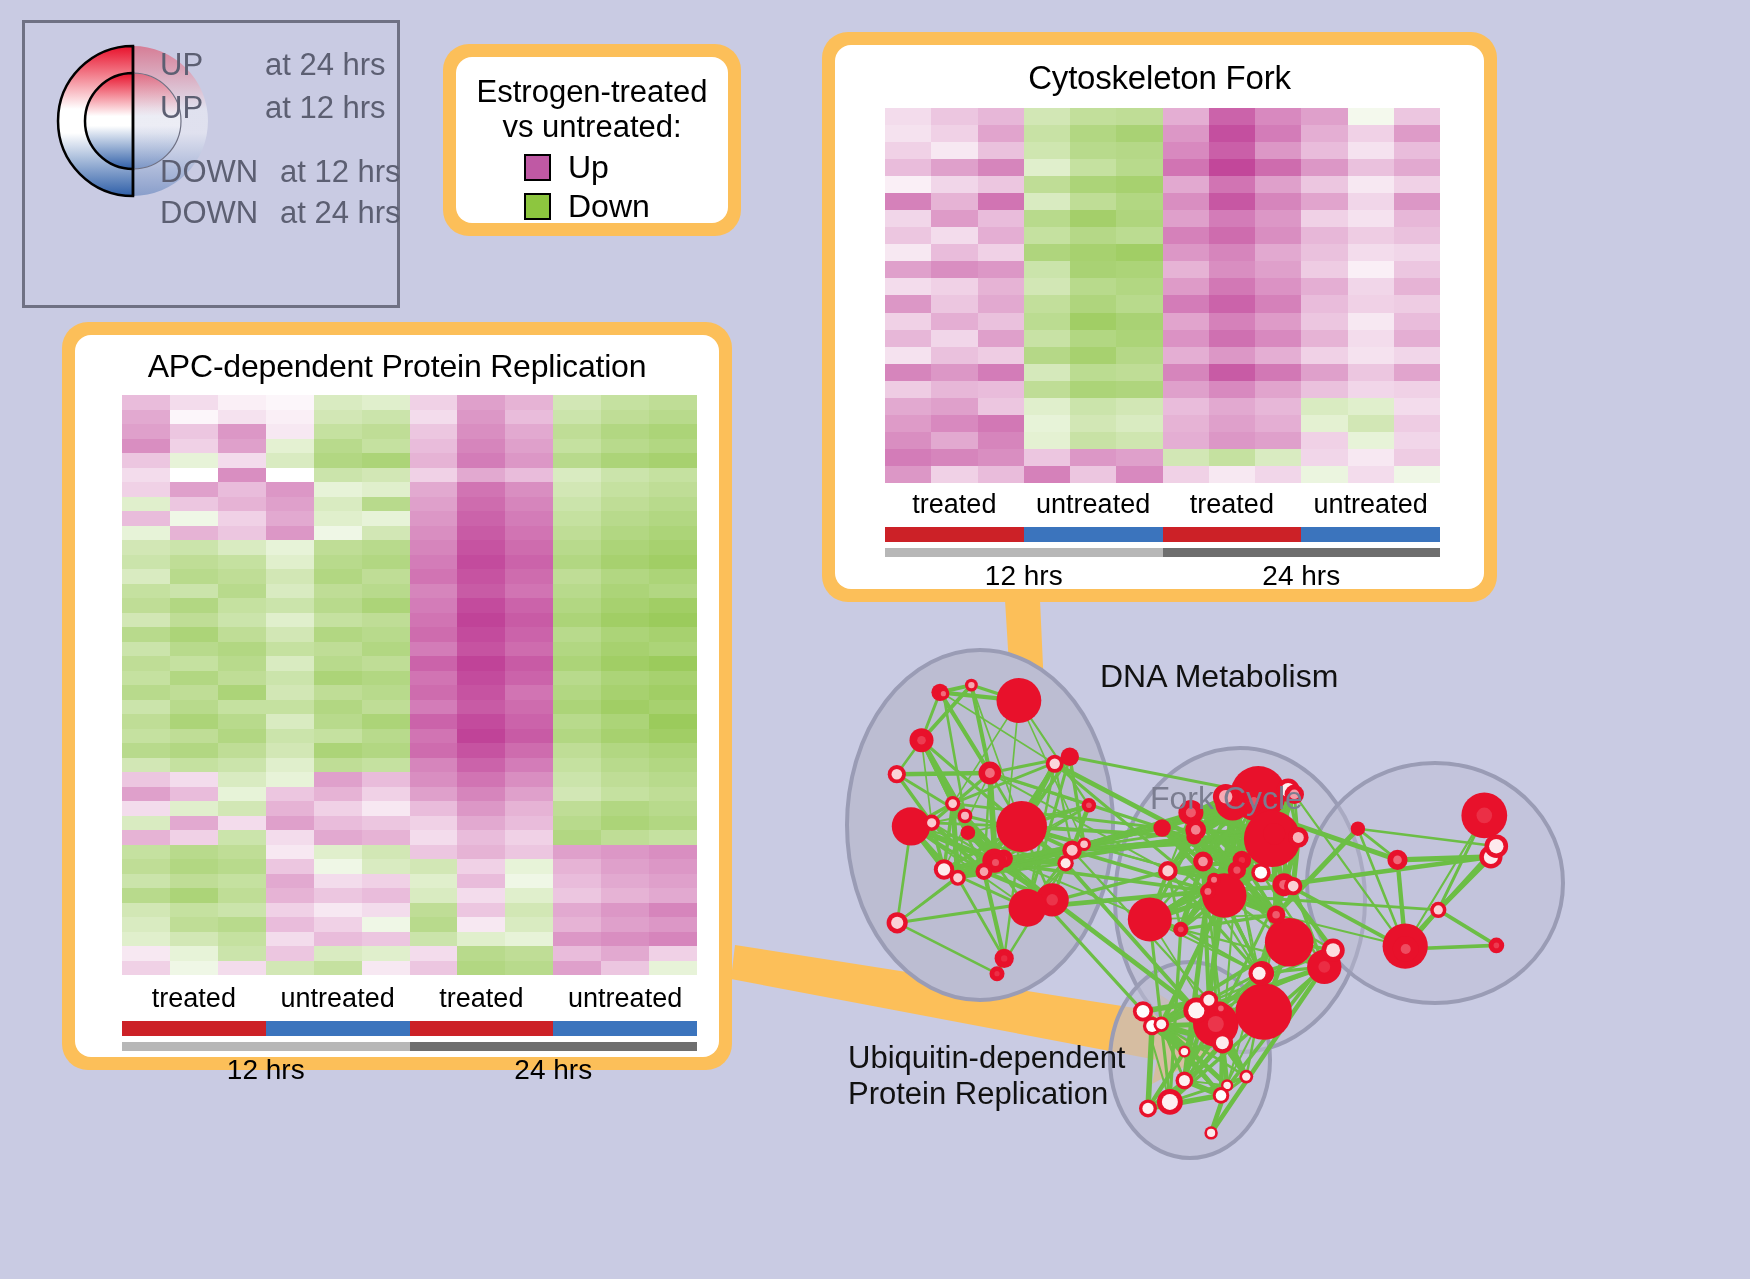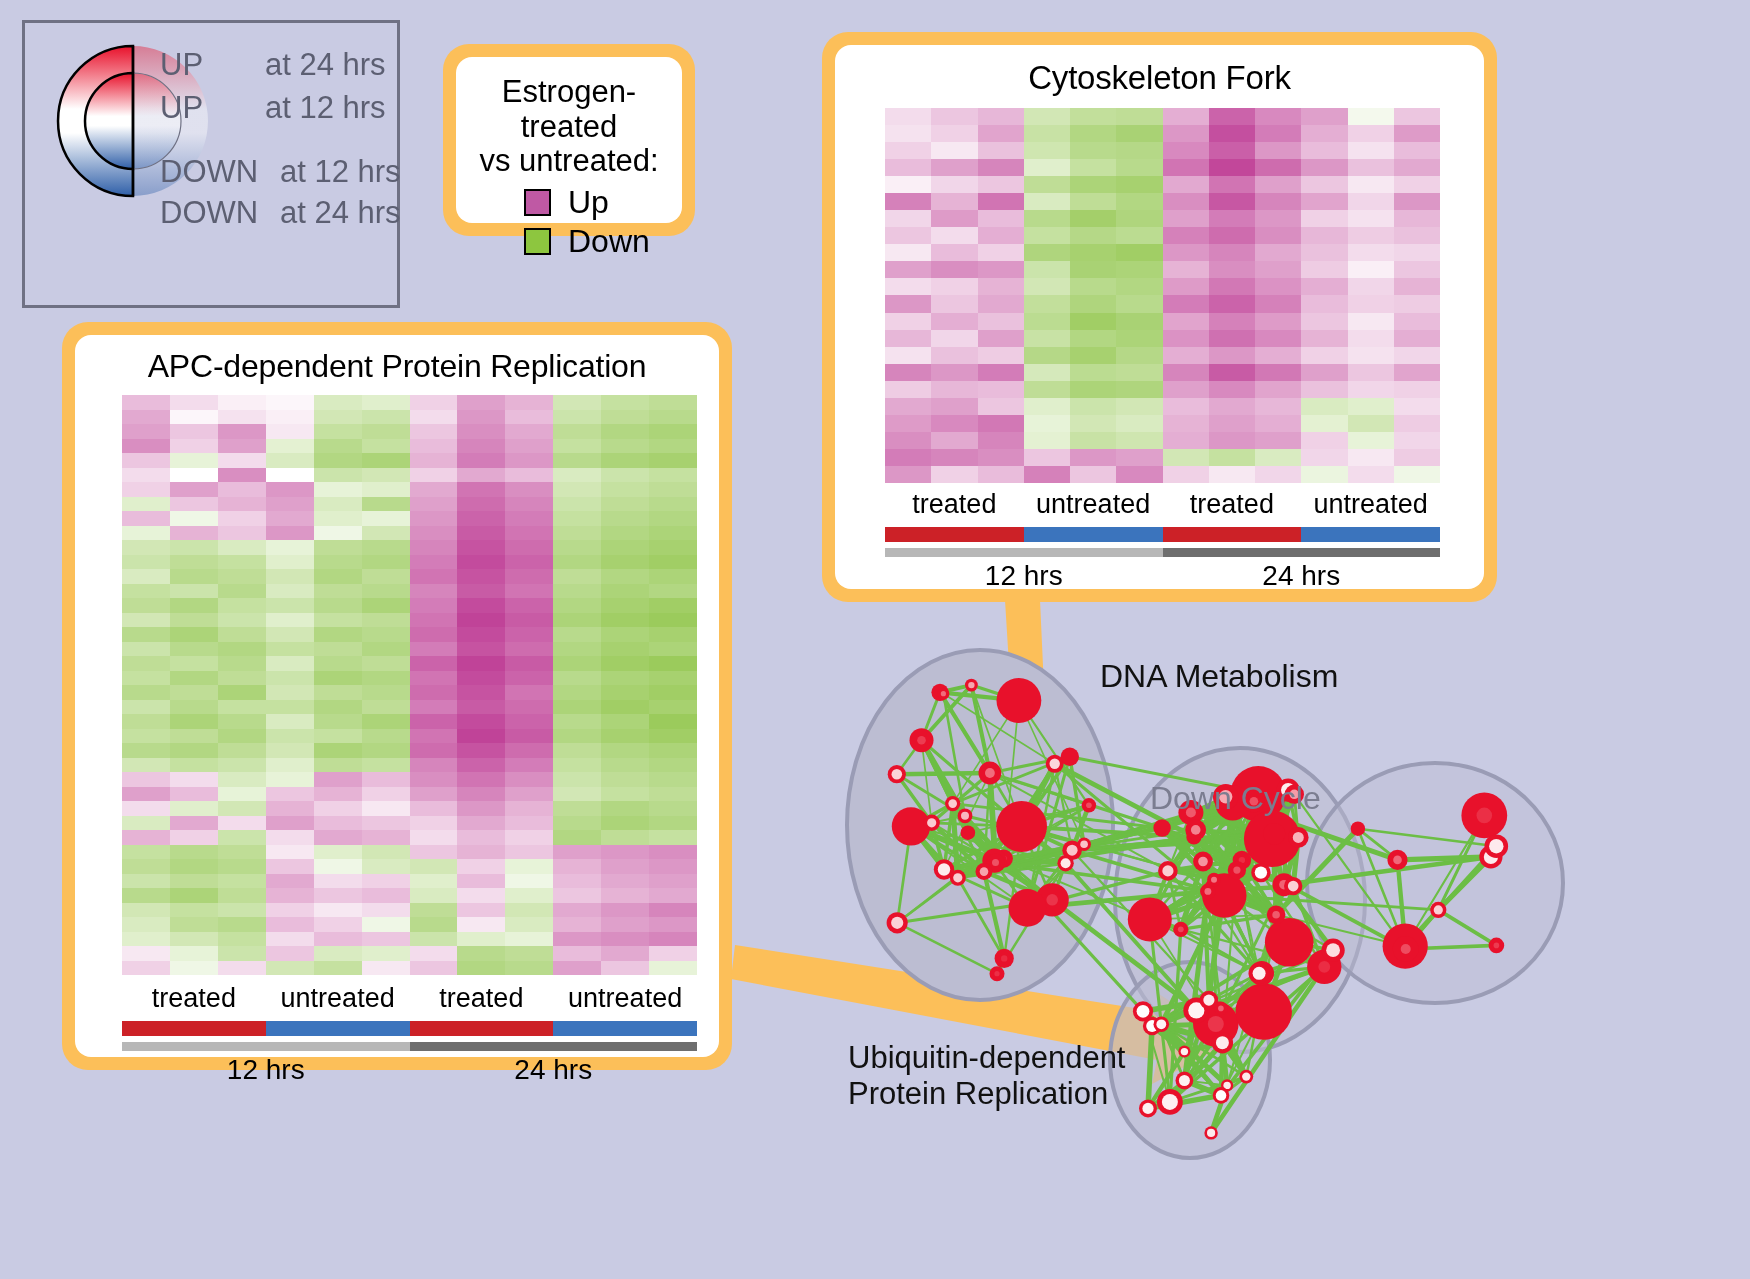--- a/index.html
+++ b/index.html
@@ -31,21 +31,21 @@
   .orange-panel{
     background:#fcbf59;border-radius:26px;
     box-sizing:border-box;padding:13px;
   }
   .orange-panel > .inner{
     background:#ffffff;border-radius:16px;width:100%;height:100%;
     box-sizing:border-box;position:relative;
   }
 
   
-  #estrogen-legend{left:443px;top:44px;width:252px;height:192px;}
+  #estrogen-legend{left:443px;top:44px;width:298px;height:192px;}
   #estrogen-legend .inner{padding:14px 0 0 0;}
   #estrogen-title{
     text-align:center;font-size:31px;color:#000;line-height:1.12;
     padding:4px 10px 0 10px;
   }
   .swatch-row{
     display:flex;align-items:center;gap:17px;
     margin-left:68px;margin-top:7px;
   }
   .swatch{width:27px;height:27px;border:2px solid #000;box-sizing:border-box;}
@@ -1733,16 +1733,16 @@
           <circle cx="451.0" cy="495.4" r="5.3" fill="rgb(255,254,254)"></circle>
         </g>
         <g>
           <circle cx="441.1" cy="532.9" r="6.7" fill="#e8112b"></circle>
           <circle cx="441.1" cy="532.9" r="4.1" fill="rgb(253,234,236)"></circle>
         </g>
       </g>
   </svg>
 
   <div class="net-label" style="left:330px;top:58px;font-size:32px;color:#111;">DNA Metabolism</div>
-  <div class="net-label" style="left:380px;top:180px;font-size:32px;color:#7b7d90;">Down Cycle</div>
+  <div class="net-label" style="left:380px;top:180px;font-size:32px;color:#7b7d90;">Fork Cycle</div>
   <div class="net-label" style="left:78px;top:440px;font-size:31px;color:#111;">Ubiquitin-dependent
 Protein Replication</div>
 </div>
 
 </body></html>

